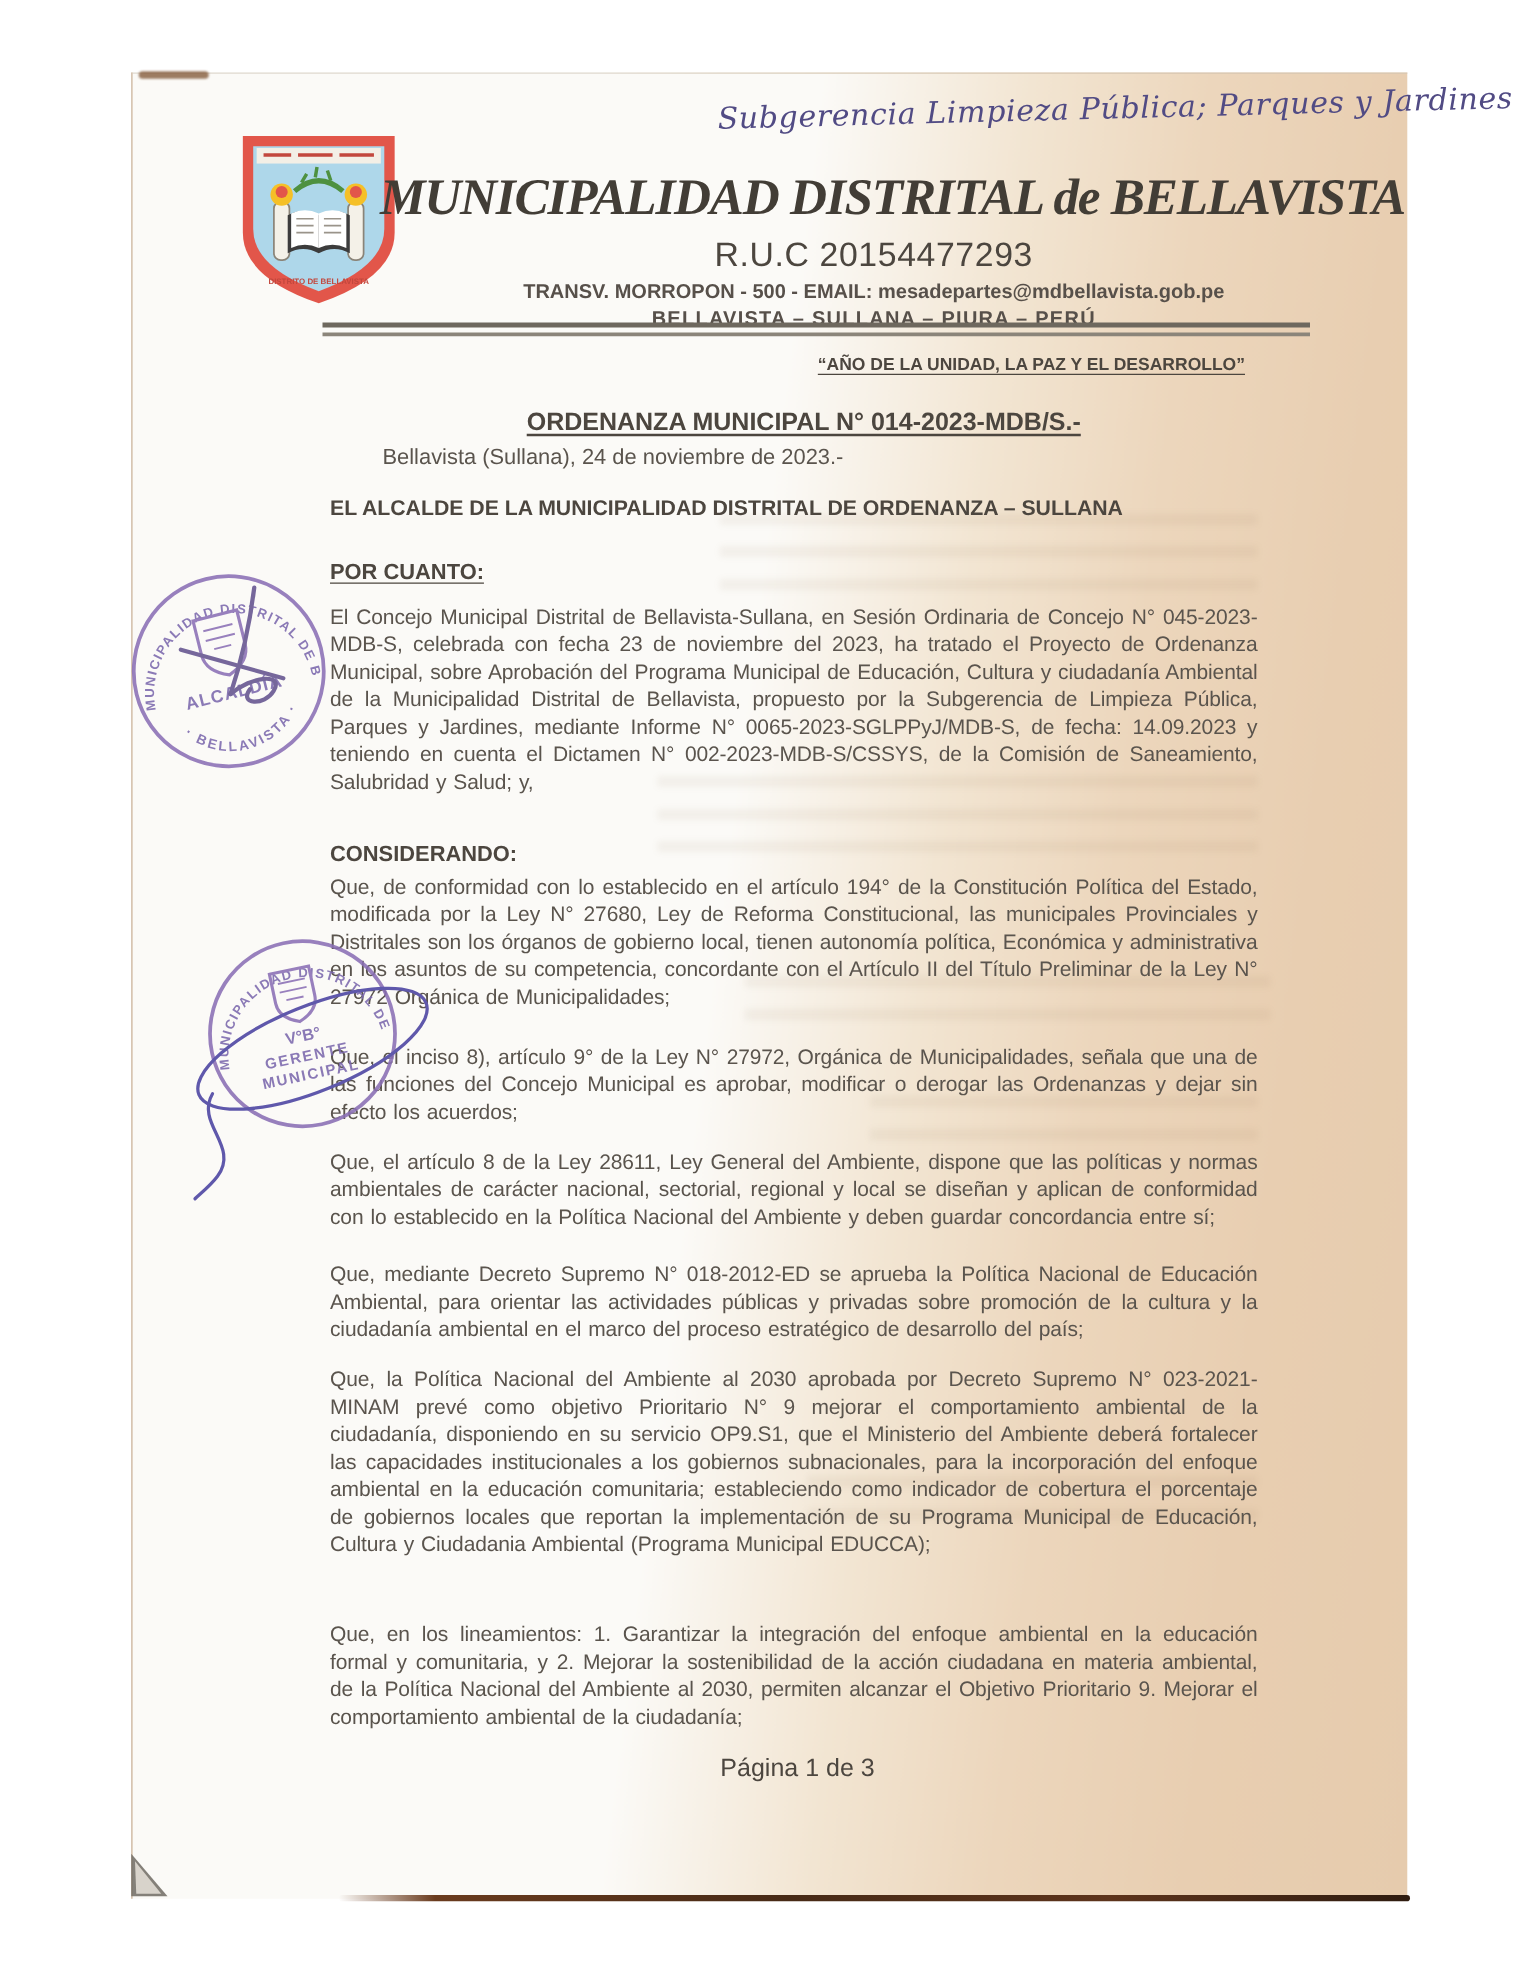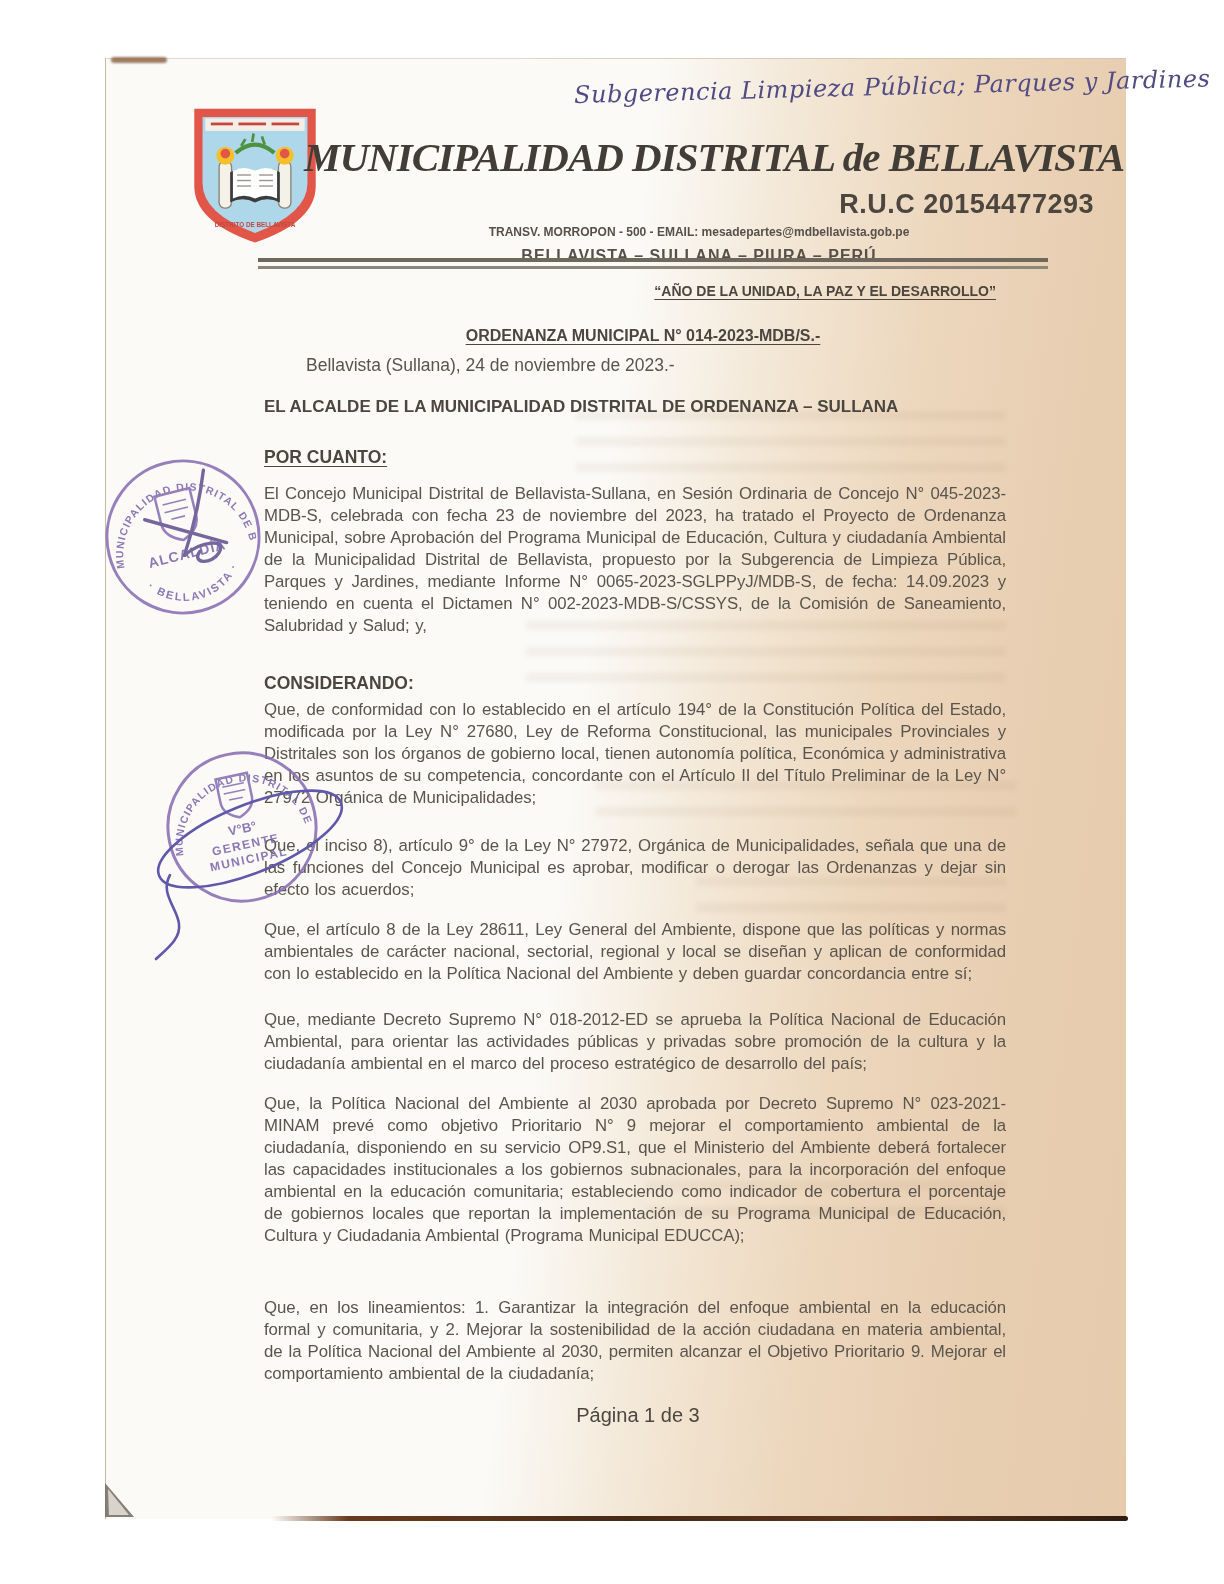--- a/index.html
+++ b/index.html
@@ -31,43 +31,43 @@
     font-family:"DejaVu Serif",serif;font-style:italic;font-size:24px;line-height:26px;
     color:#514b84;transform:rotate(-1.5deg);letter-spacing:.5px;white-space:nowrap;
   }
   .crest{position:absolute;left:80px;top:44px;}
   .hdr-title{
     position:absolute;left:198px;top:74px;width:790px;text-align:center;
     font-family:"Liberation Serif",serif;font-weight:bold;font-style:italic;
     font-size:41px;color:#423d36;letter-spacing:-1px;white-space:nowrap;
   }
   .hdr-ruc{
-    position:absolute;left:198px;top:130px;width:790px;text-align:right;
-    font-size:27px;font-weight:bold;color:#4c463f;letter-spacing:.5px;
+    position:absolute;left:198px;top:130px;width:790px;text-align:center;
+    font-size:27px;font-weight:normal;color:#4c463f;letter-spacing:.5px;
   }
   .hdr-address{
     position:absolute;left:198px;top:166px;width:790px;text-align:center;
-    font-size:12px;font-weight:bold;color:#57504a;
+    font-size:16px;font-weight:bold;color:#57504a;
   }
   .hdr-location{
     position:absolute;left:198px;top:188px;width:790px;text-align:center;
     font-size:16px;font-weight:bold;color:#57504a;letter-spacing:1px;
   }
   .rule{
     position:absolute;left:152px;top:199px;width:790px;height:4px;
     border-top:4px solid #6e685e;border-bottom:3px solid #8b857a;
   }
   .motto{
     position:absolute;left:260px;top:224px;width:630px;text-align:right;
     font-size:14px;font-weight:bold;color:#4c463f;
     text-decoration:underline;text-underline-offset:3px;
   }
   .ordinance{
     position:absolute;left:222px;top:268px;width:630px;text-align:center;
-    font-size:16px;font-weight:bold;color:#4c463f;
+    font-size:20px;font-weight:bold;color:#4c463f;
     text-decoration:underline;text-underline-offset:3px;
   }
   .place-date{
     position:absolute;left:200px;top:296px;width:630px;text-align:left;
     font-size:17.5px;color:#5a544d;
   }
   .issuer{
     position:absolute;left:158px;top:338px;width:742px;
     font-size:17px;font-weight:bold;color:#4c463f;
   }

